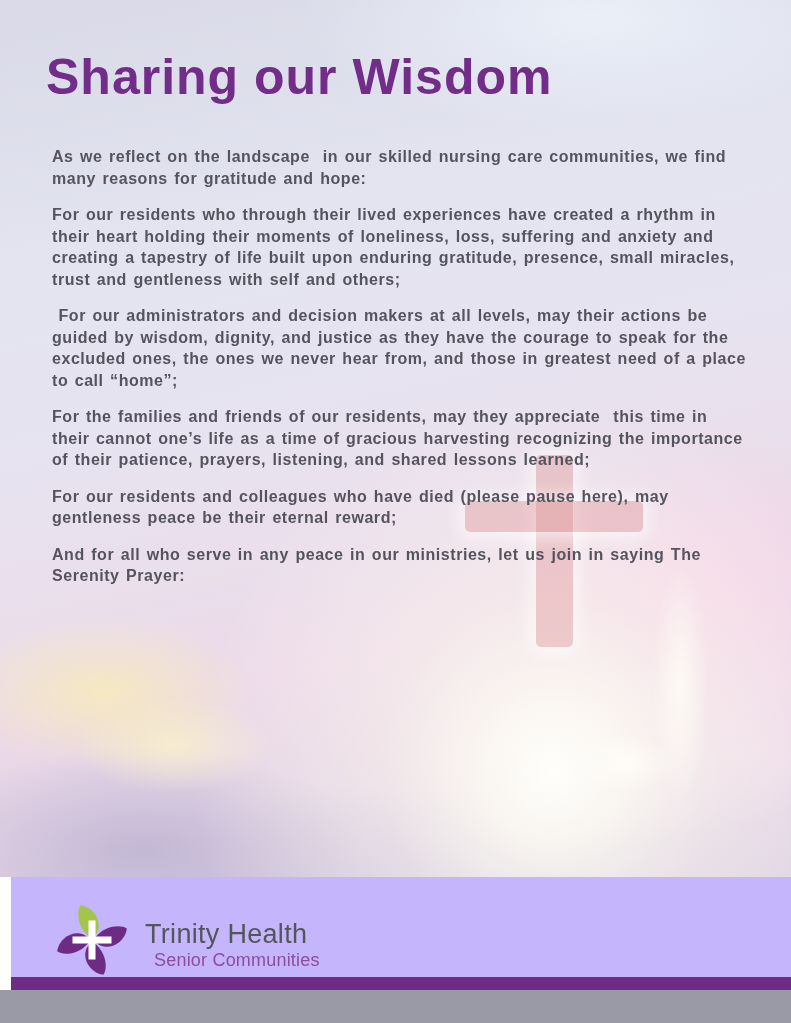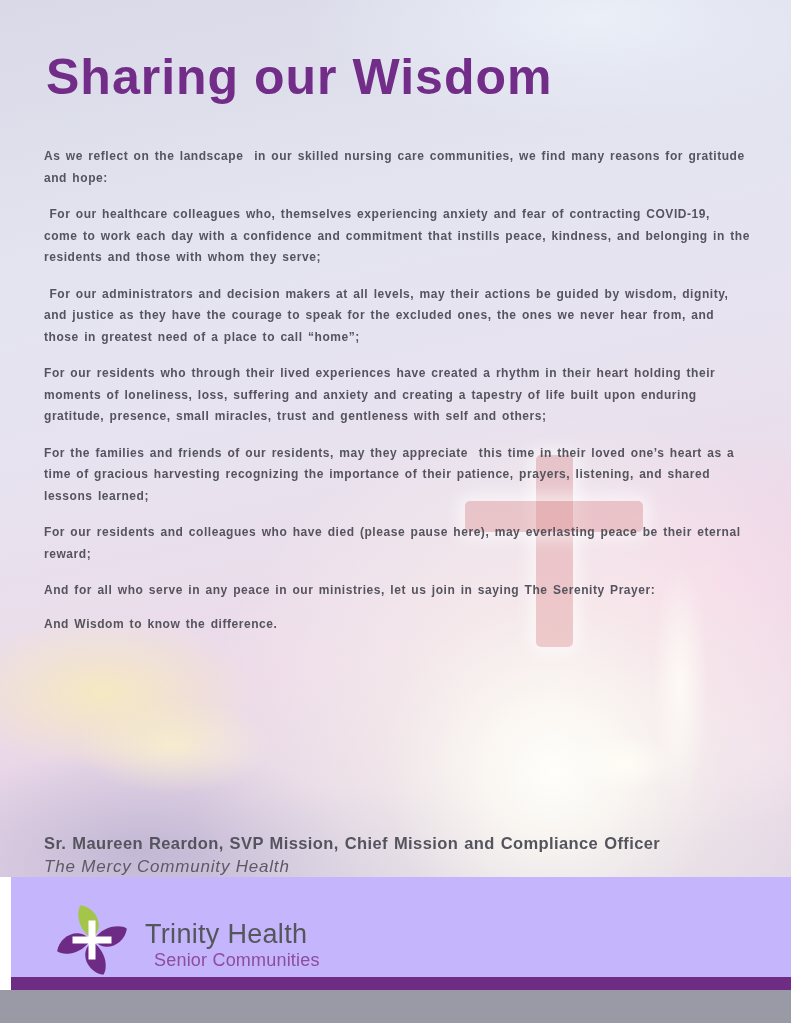--- a/index.html
+++ b/index.html
@@ -36,22 +36,22 @@
     box-shadow:0 0 16px 7px rgba(255,255,255,0.55);
   }
   
   .title {
     position:absolute; top:50px; left:46px; margin:0;
     font-size:50px; line-height:1.1; font-weight:700;
     letter-spacing:1px; color:#722d88;
   }
   .body-text { position:absolute; top:146px; left:44px; width:706px; }
   .para {
-    margin:0 0 15px 0;
-    font-size:12px; font-weight:700; line-height:21.5px;
+    margin:0 0 15px 8px;
+    font-size:16px; font-weight:700; line-height:21.5px;
     letter-spacing:0.55px; word-spacing:1.5px;
     color:#55545e; white-space:pre-wrap;
   }
   .para.mb-xs { margin-bottom:12px; }
   .para.mb-md { margin-bottom:17px; }
   .para.mb-lg { margin-bottom:26px; }
   .signature { position:absolute; top:831px; left:44px; width:706px; }
   .sig-name {
     margin:0; font-size:16.5px; font-weight:700; line-height:24px;
     letter-spacing:0.4px; word-spacing:1px; color:#55545e;
@@ -92,33 +92,27 @@
 
   <div class="photo-bg">
     <div class="cross-v"></div>
     <div class="cross-h"></div>
   </div>
 
   <h1 class="title">Sharing our Wisdom</h1>
 
   <div class="body-text">
     <p class="para">As we reflect on the landscape  in our skilled nursing care communities, we find many reasons for gratitude and hope:</p>
-    <p class="para"> For our healthcare colleagues who, themselves experiencing anxiety and fear of contracting COVID-19,  come to work each day with a confidence and commitment that instills peace, kindness, and belonging in the residents and those with whom they serve;</p>
+    <p class="para">For our residents who through their lived experiences have created a rhythm in their heart holding their moments of loneliness, loss, suffering and anxiety and creating a tapestry of life built upon enduring gratitude, presence, small miracles, trust and gentleness with self and others;</p>
     <p class="para"> For our administrators and decision makers at all levels, may their actions be guided by wisdom, dignity, and justice as they have the courage to speak for the excluded ones, the ones we never hear from, and those in greatest need of a place to call “home”;</p>
-    <p class="para">For our residents who through their lived experiences have created a rhythm in their heart holding their moments of loneliness, loss, suffering and anxiety and creating a tapestry of life built upon enduring gratitude, presence, small miracles, trust and gentleness with self and others;</p>
-    <p class="para">For the families and friends of our residents, may they appreciate  this time in their loved one’s heart as a time of gracious harvesting recognizing the importance of their patience, prayers, listening, and shared lessons learned;</p>
-    <p class="para">For our residents and colleagues who have died (please pause here), may everlasting peace be their eternal reward;</p>
+    <p class="para">For the families and friends of our residents, may they appreciate  this time in their cannot one’s life as a time of gracious harvesting recognizing the importance of their patience, prayers, listening, and shared lessons learned;</p>
+    <p class="para">For our residents and colleagues who have died (please pause here), may gentleness peace be their eternal reward;</p>
     <p class="para mb-xs">And for all who serve in any peace in our ministries, let us join in saying The Serenity Prayer:</p>
-    <p class="para">And Wisdom to know the difference.</p>
   </div>
 
-  <div class="signature">
-    <p class="sig-name">Sr. Maureen Reardon, SVP Mission, Chief Mission and Compliance Officer</p>
-    <p class="sig-org">The Mercy Community Health</p>
-  </div>
 
   <div class="footer-white">
     <div class="logo-row">
       <svg class="logo-mark" viewBox="0 0 100 100" aria-hidden="true">
         <g transform="rotate(-18 50 50)">
           <path d="M50,3 C62,9 68,23 64,35 C61,43 55,47 49,46 C44,39 41,30 42,20 C43,12 46,6 50,3 Z" fill="#a3c549"></path>
           <path d="M50,3 C62,9 68,23 64,35 C61,43 55,47 49,46 C44,39 41,30 42,20 C43,12 46,6 50,3 Z" fill="#6d2b86" transform="rotate(90 50 50)"></path>
           <path d="M50,3 C62,9 68,23 64,35 C61,43 55,47 49,46 C44,39 41,30 42,20 C43,12 46,6 50,3 Z" fill="#6d2b86" transform="rotate(180 50 50)"></path>
           <path d="M50,3 C62,9 68,23 64,35 C61,43 55,47 49,46 C44,39 41,30 42,20 C43,12 46,6 50,3 Z" fill="#6d2b86" transform="rotate(270 50 50)"></path>
         </g>

